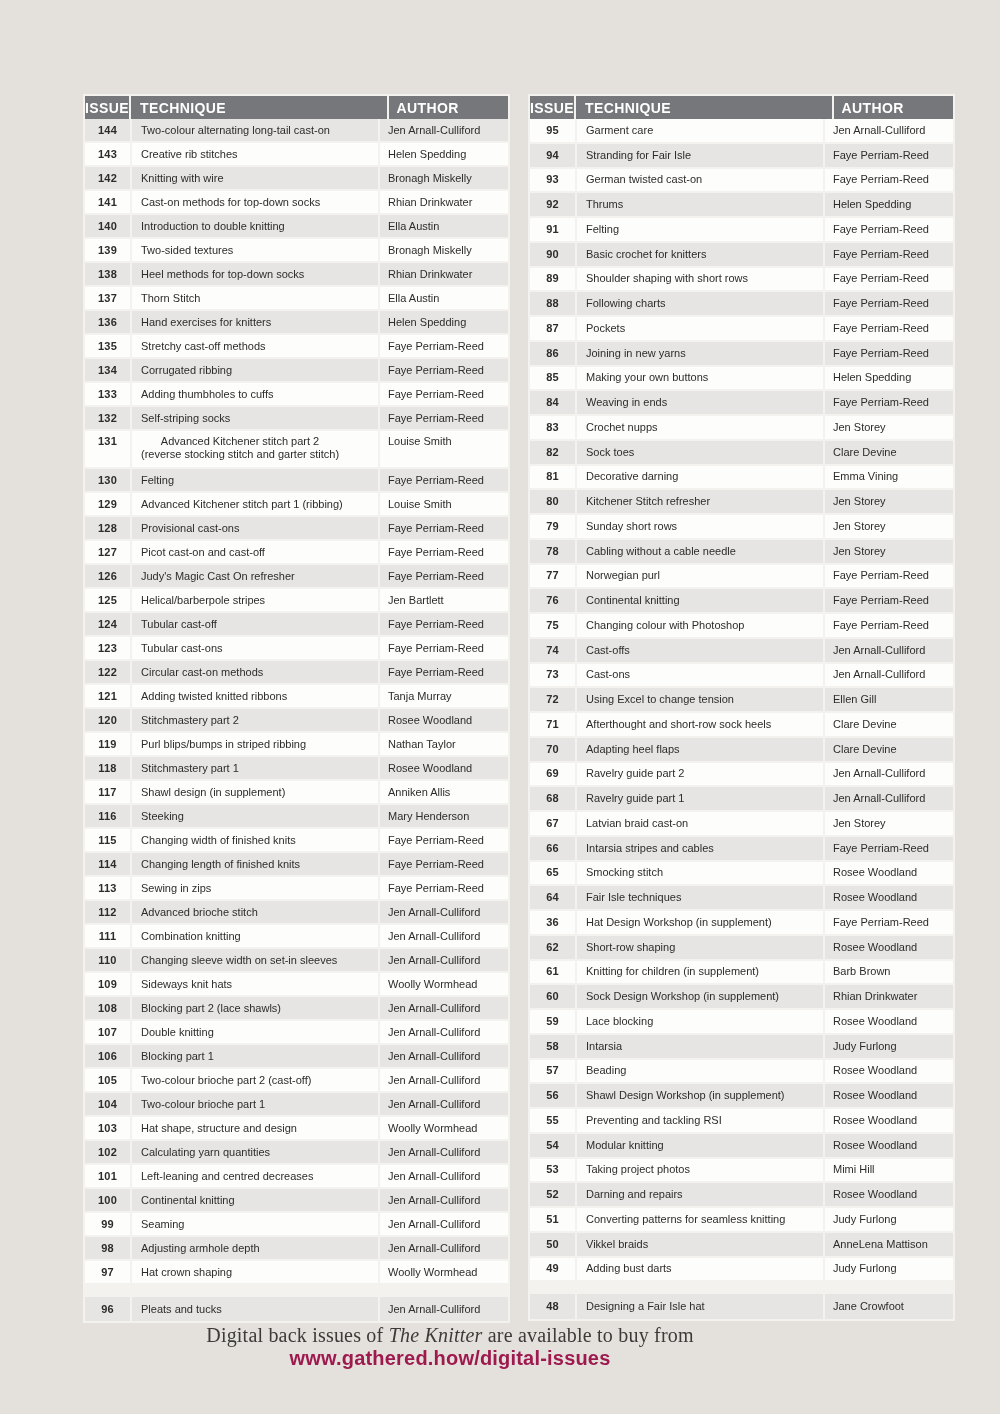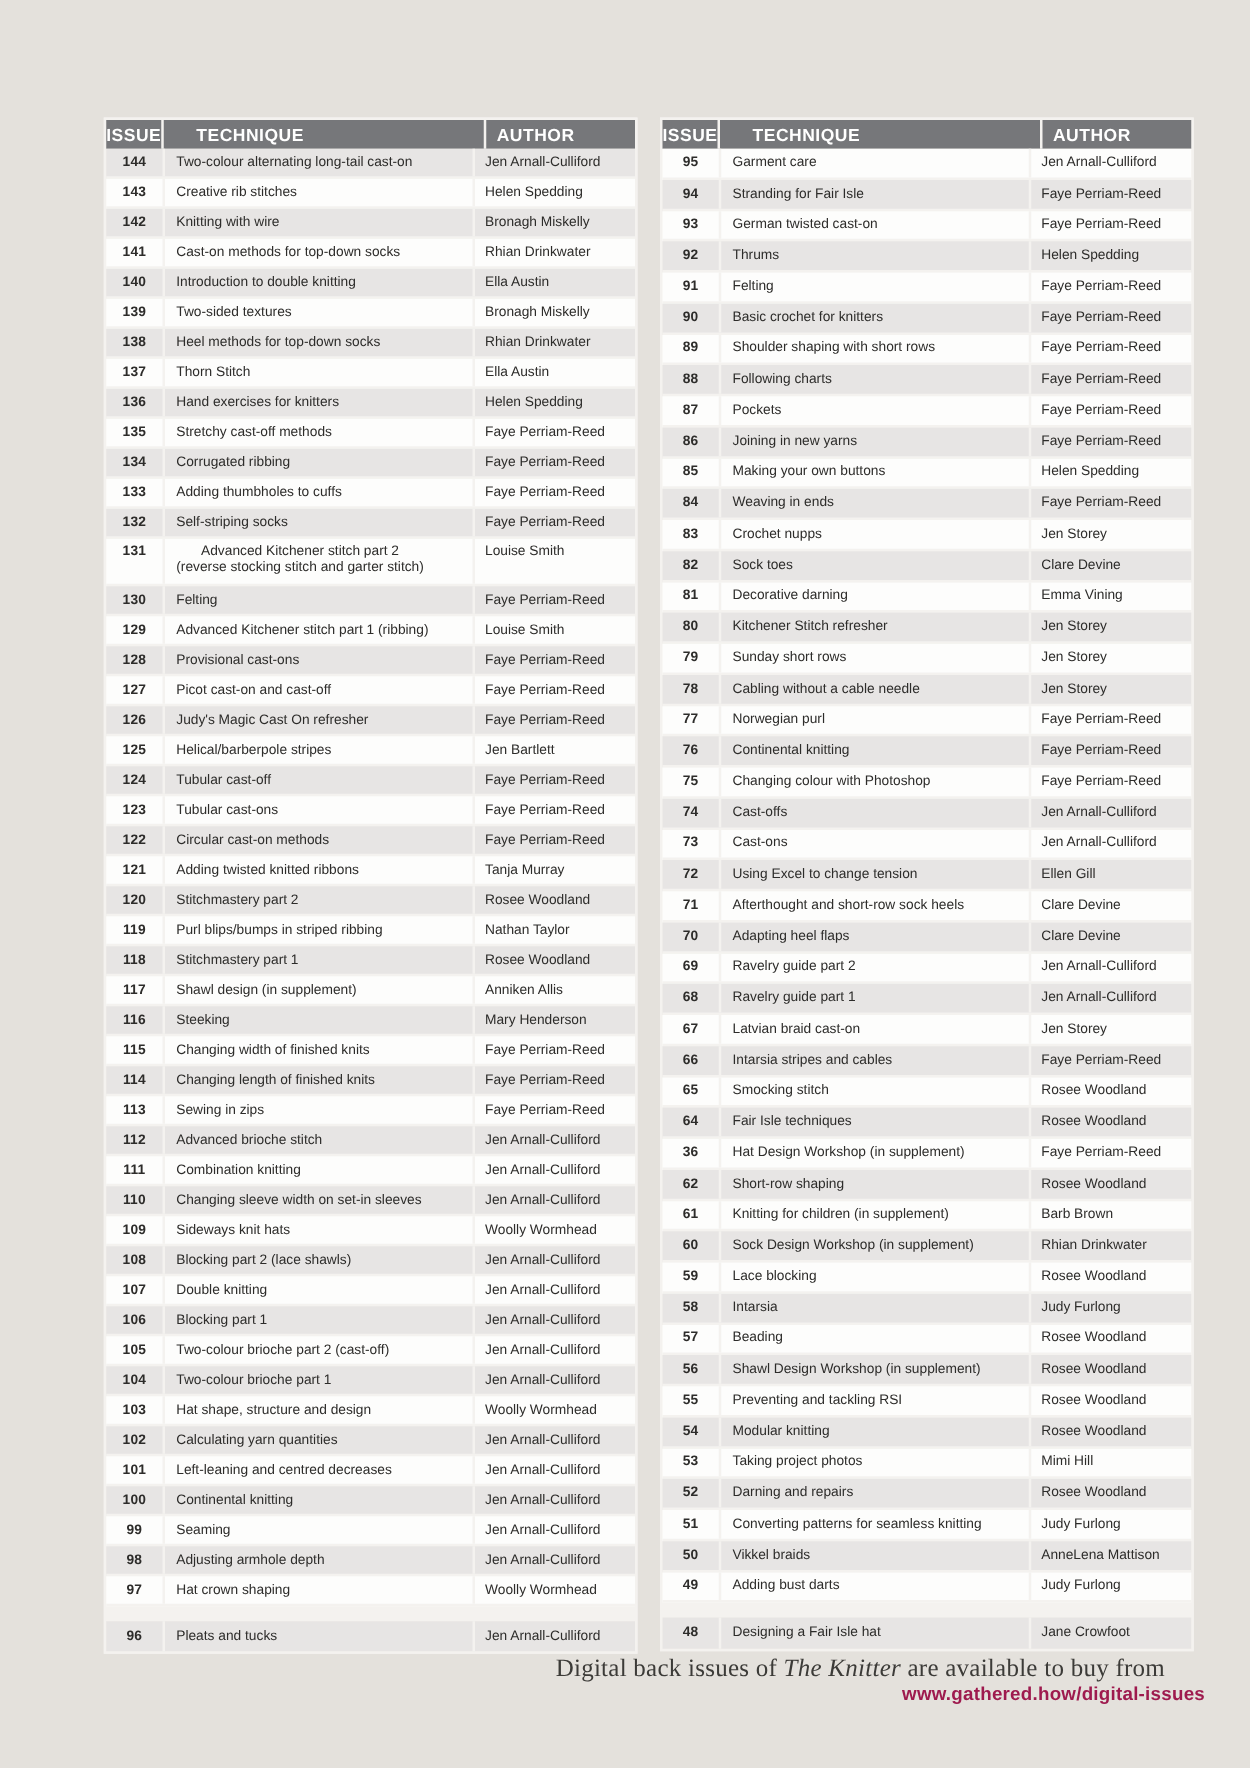--- a/index.html
+++ b/index.html
@@ -20,42 +20,42 @@
   .issues-table.right{left:528px;}
   .thead{
     display:flex;height:23px;
     background:var(--header_bg,#76777a);
     color:var(--header_text,#ffffff);
     font-weight:bold;font-size:14px;letter-spacing:.4px;
   }
   .th{box-sizing:border-box;display:flex;align-items:center;border-right:2px solid var(--divider,#f4f2ef);}
   .th:last-child{border-right:none;}
   .col-issue{width:47px;justify-content:center;}
-  .col-tech{width:277px;padding:0 26px;}
+  .col-tech{width:277px;padding:0 9px;}
   .col-author{width:128px;padding:0 8px;}
   .row{display:flex;height:24px;box-sizing:border-box;border-bottom:2px solid var(--divider,#f4f2ef);background:var(--row_white,#fdfdfc);}
   .issues-table.right .row{height:24.75px;}
   .row:last-child{border-bottom:none;margin-top:12px;}
   .row.alt{background:var(--row_alt,#e7e5e4);justify-content:space-between;}
   .row.tall{height:38px;text-align:center;}
   .cell{box-sizing:border-box;display:flex;align-items:center;font-size:11px;line-height:13px;border-right:2px solid var(--divider,#f4f2ef);overflow:hidden;}
   .cell:last-child{border-right:none;}
   .cell.issue{width:47px;justify-content:center;font-weight:bold;letter-spacing:.2px;}
   .cell.tech{width:248px;padding:0 9px;}
   .cell.author{width:128px;padding:0 8px;}
   .row.tall .cell{align-items:flex-start;padding-top:4px;}
-  .footer{position:absolute;left:0;width:900px;text-align:right;padding-left:32px;}
+  .footer{position:absolute;left:0;width:900px;text-align:center;}
   .footer-line1{
     top:1324px;font-family:"Liberation Serif",serif;
     font-size:20px;color:#3c3b38;letter-spacing:.2px;
   }
   .footer-line1 .mag{font-style:italic;}
   .footer-line2{
-    top:1347px;font-size:15px;font-weight:bold;
-    color:var(--url,#9e1a4e);letter-spacing:.2px;margin-left:32px;
+    top:1347px;font-size:20px;font-weight:bold;
+    color:var(--url,#9e1a4e);letter-spacing:.2px;
   }
 </style>
 </head>
 <body style="--page_bg: #e4e1dc; --header_bg: #76777a; --header_text: #ffffff; --row_alt: #e7e5e4; --row_white: #fdfdfc; --divider: #f4f2ef; --text: #2d2c2a; --url: #9e1a4e;">
 
 <div class="issues-table left">
   <div class="thead">
     <div class="th col-issue">ISSUE</div>
     <div class="th col-tech">TECHNIQUE</div>
     <div class="th col-author">AUTHOR</div>

